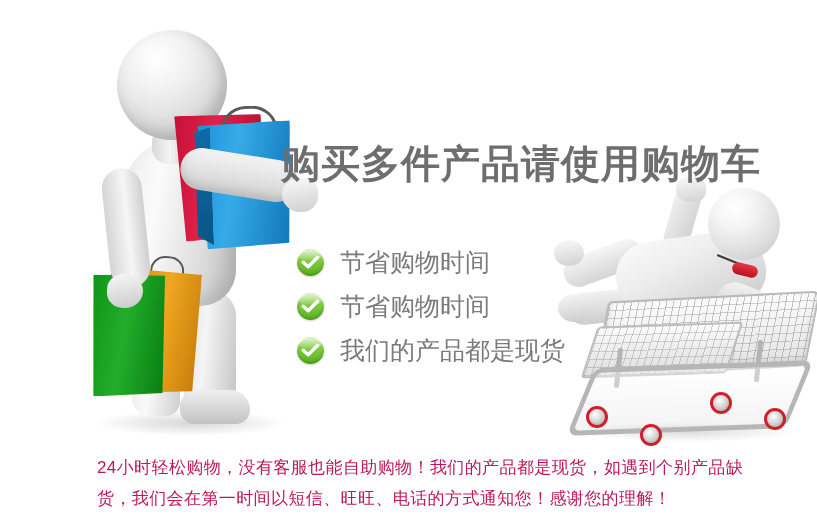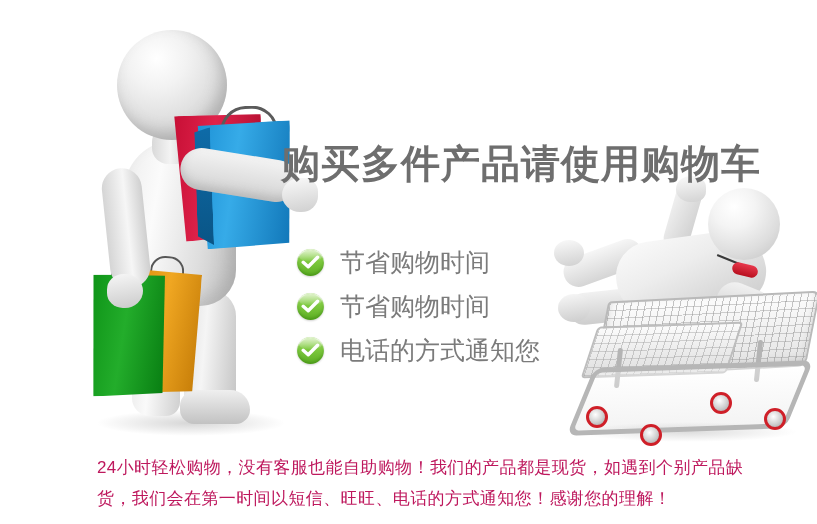--- a/index.html
+++ b/index.html
@@ -381,19 +381,19 @@
         </svg>
       </span>
       <span class="feature-label">节省购物时间</span>
     </div>
     <div class="feature-row">
       <span class="check-icon">
         <svg viewBox="0 0 19 17" aria-hidden="true">
           <path d="M2.2 8.3 L7.2 12.8 L16.6 3.2" fill="none" stroke="#ffffff" stroke-width="3.4" stroke-linecap="round" stroke-linejoin="round"></path>
         </svg>
       </span>
-      <span class="feature-label">电话的方式通知您</span>
+      <span class="feature-label">我们的产品都是现货</span>
     </div>
   </div>
 
   <div class="footnote">24小时轻松购物，没有客服也能自助购物！我们的产品都是现货，如遇到个别产品缺货，我们会在第一时间以短信、旺旺、电话的方式通知您！感谢您的理解！</div>
 
 </div>
 
 </body></html>

